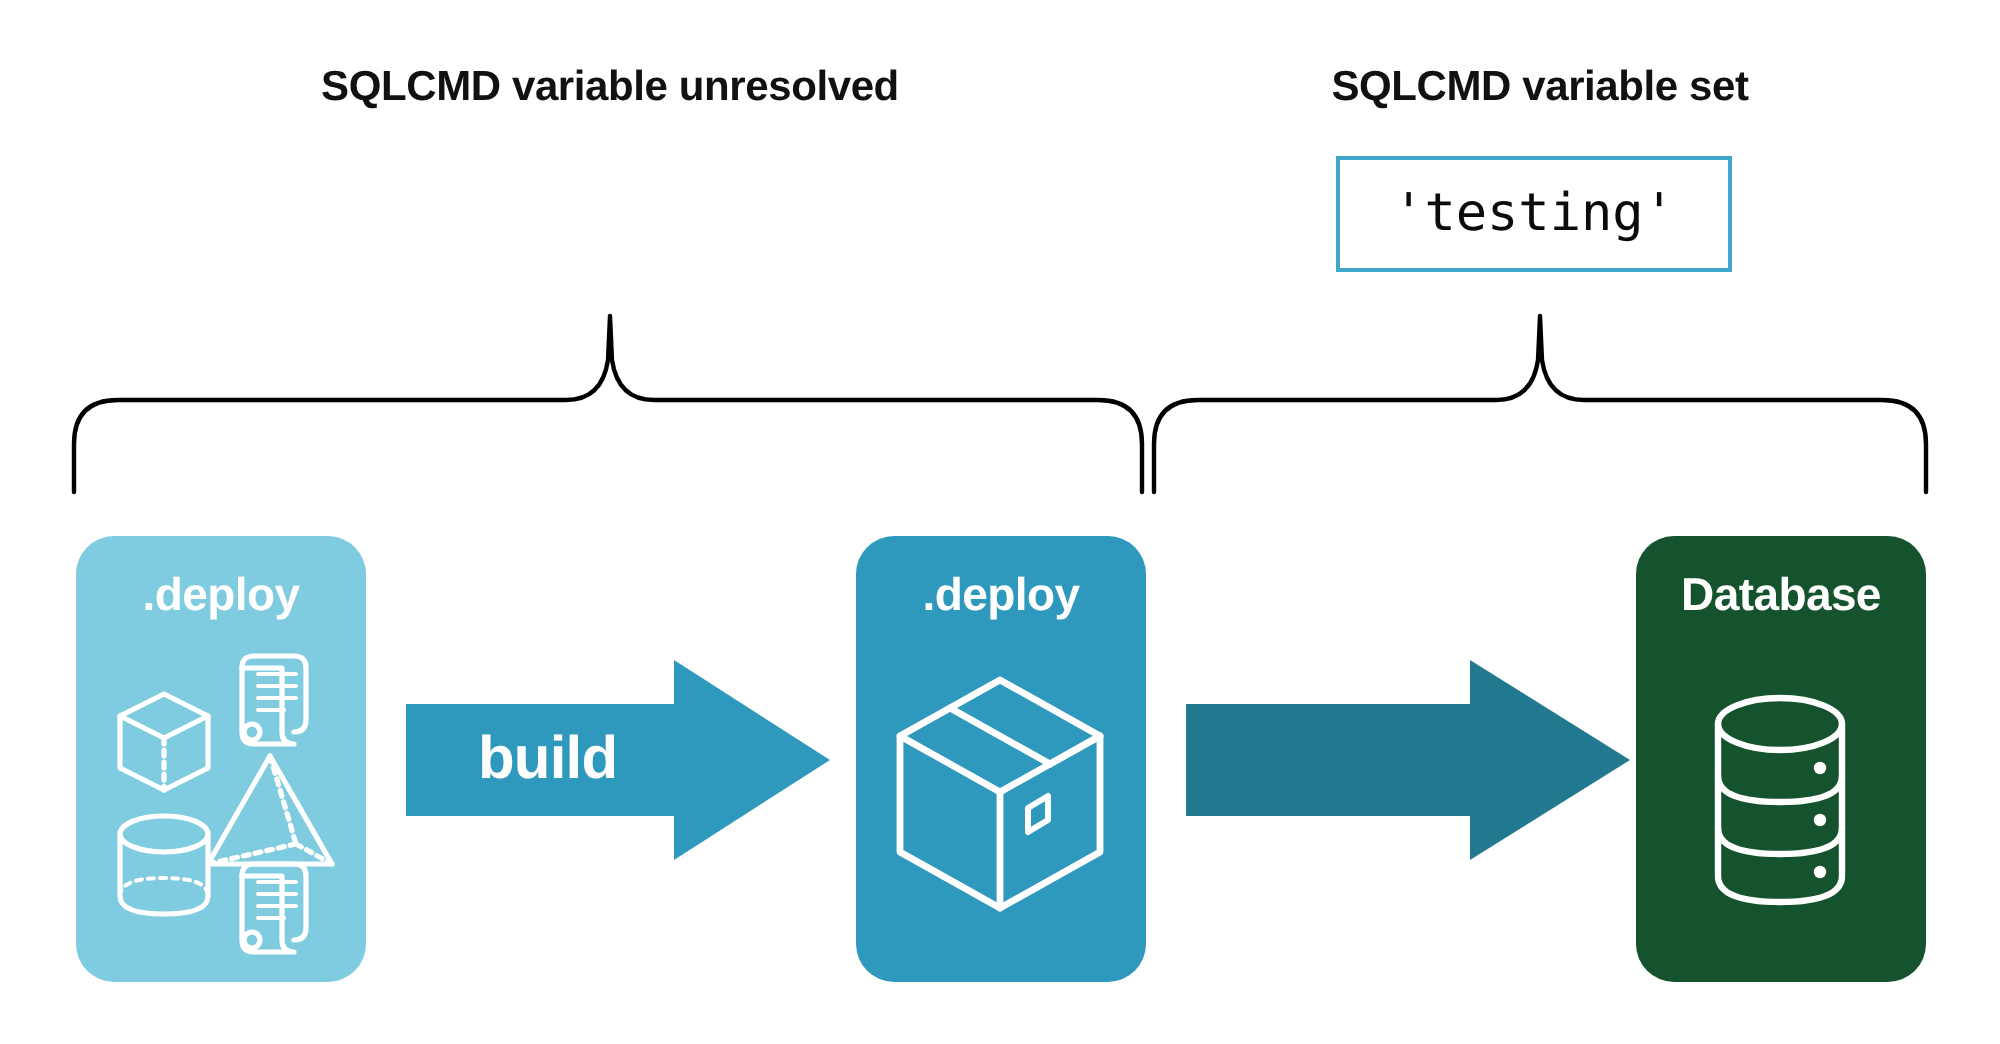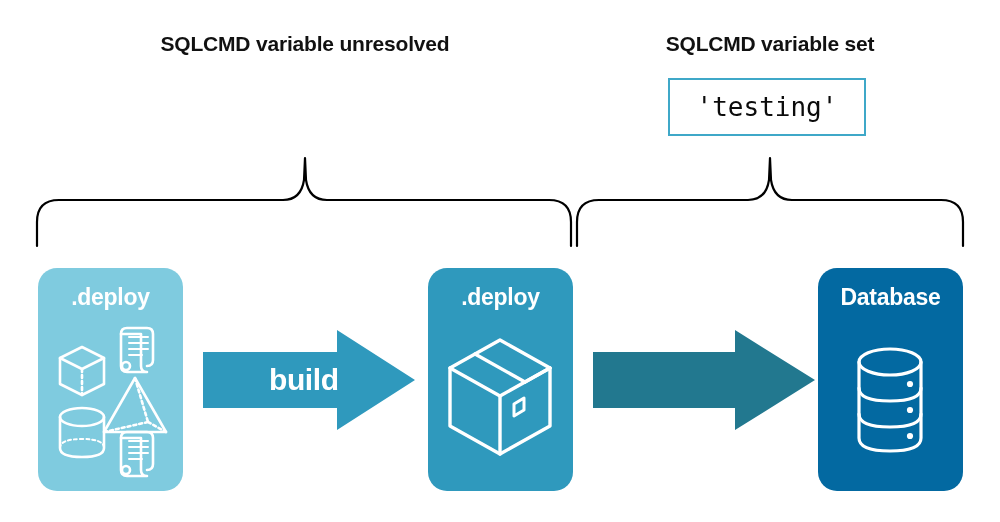--- a/index.html
+++ b/index.html
@@ -64,21 +64,21 @@
   
   .card {
     position: absolute;
     top: 268px;
     width: 145px;
     height: 223px;
     border-radius: 19px;
   }
   #card-sqlproj  { left: 38px;  background: #7FCBDF; }
   #card-dacpac   { left: 428px; background: #2F99BD; }
-  #card-database { left: 818px; background: #0369a1; }
+  #card-database { left: 818px; background: #14532d; }
 
   .card-label {
     position: absolute;
     top: 18px;
     left: 0;
     width: 100%;
     text-align: center;
     font-family: "Liberation Sans", sans-serif;
     font-weight: bold;
     font-size: 23px;
@@ -109,21 +109,20 @@
     top: 0;
     height: 100%;
     display: flex;
     align-items: center;
     font-family: "Liberation Sans", sans-serif;
     font-weight: bold;
     font-size: 30px;
     color: #ffffff;
     letter-spacing: -0.4px;
     white-space: nowrap;
-    margin-left: 30px;
   }
   #arrow-build .arrow-label  { left: 36px; }
   #arrow-deploy .arrow-label { left: 30px; }
 </style>
 </head>
 <body>
 
 <div id="stage">
 
   <div class="heading" id="heading-left">SQLCMD variable unresolved</div>

